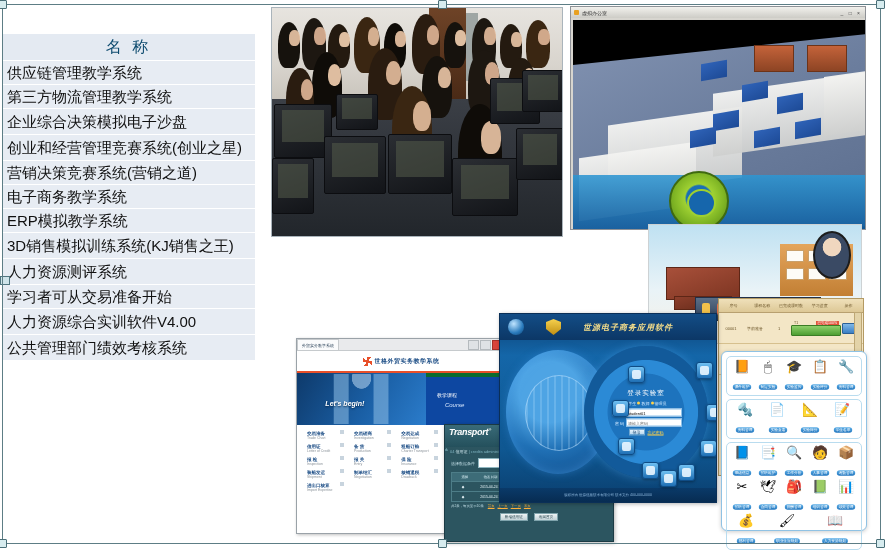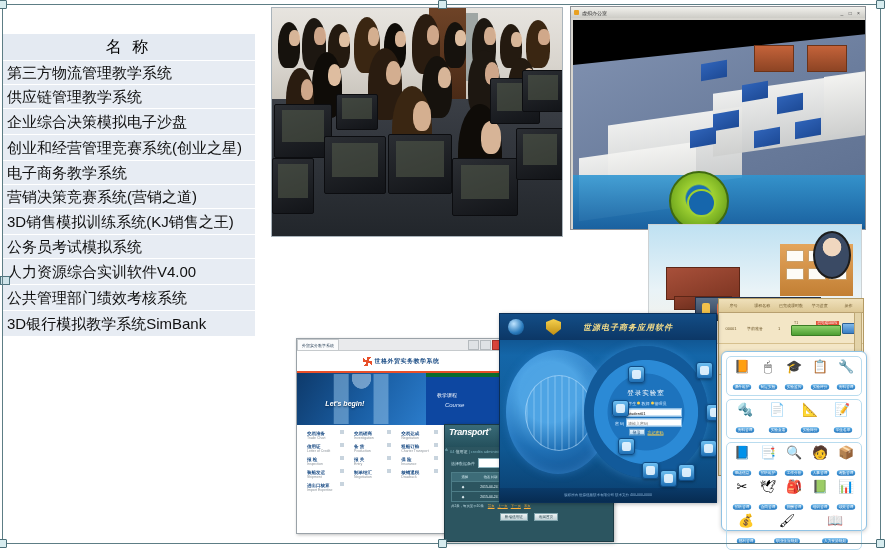--- a/index.html
+++ b/index.html
@@ -20,21 +20,21 @@
     position:absolute;width:9px;height:9px;background:#d7ecef;
     border:1px solid #4b6f78;box-sizing:border-box;border-radius:1px;
   }
   
   #name-table{
     position:absolute;left:2px;top:34px;width:253px;height:460px;
     background:#ffffff;
   }
   .tbl-header{
     height:26px;line-height:26px;text-align:center;
-    background:#e4eaf2;color:#000000;font-size:16px;letter-spacing:3px;
+    background:#e4eaf2;color:#0c4a6e;font-size:16px;letter-spacing:3px;
     border-bottom:1px solid #ffffff;
   }
   .tbl-row{
     background:#e7ecf3;
     color:#101010;
     font-size:15px;
     line-height:23px;
     height:23px;
     padding-left:5px;
     border-bottom:1.5px solid #ffffff;
@@ -263,31 +263,32 @@
   .mc-lb{display:inline-block;font-size:4px;color:#ffffff;background:linear-gradient(180deg,#5fb0e8,#1f74bd);
     border-radius:4px;padding:0 2px;line-height:6px;white-space:nowrap;transform:scale(.92);}
   .mc-item.wide{width:40px;}
 </style>
 </head>
 <body>
 
 <div id="name-table">
   <div class="tbl-header">名  称</div>
   <div id="table-rows">
+      <div class="tbl-row">供应链管理教学系统</div>
       <div class="tbl-row">第三方物流管理教学系统</div>
-      <div class="tbl-row">供应链管理教学系统</div>
       <div class="tbl-row tall">企业综合决策模拟电子沙盘</div>
       <div class="tbl-row tall">创业和经营管理竞赛系统(创业之星)</div>
+      <div class="tbl-row">营销决策竞赛系统(营销之道)</div>
       <div class="tbl-row">电子商务教学系统</div>
-      <div class="tbl-row">营销决策竞赛系统(营销之道)</div>
+      <div class="tbl-row">ERP模拟教学系统</div>
       <div class="tbl-row tall">3D销售模拟训练系统(KJ销售之王)</div>
-      <div class="tbl-row">公务员考试模拟系统</div>
+      <div class="tbl-row tall">人力资源测评系统</div>
+      <div class="tbl-row">学习者可从交易准备开始</div>
       <div class="tbl-row tall">人力资源综合实训软件V4.00</div>
       <div class="tbl-row tall">公共管理部门绩效考核系统</div>
-      <div class="tbl-row tall">3D银行模拟教学系统SimBank</div>
     </div>
 </div>
 <div id="row-anchor"></div>
 
 <div id="lab-photo">
   <div class="ph-wall"></div>
   <div class="ph-door"></div>
   <div class="ph-door2"></div>
   <div class="ph-floorbg"></div>
   <div id="photo-people">

